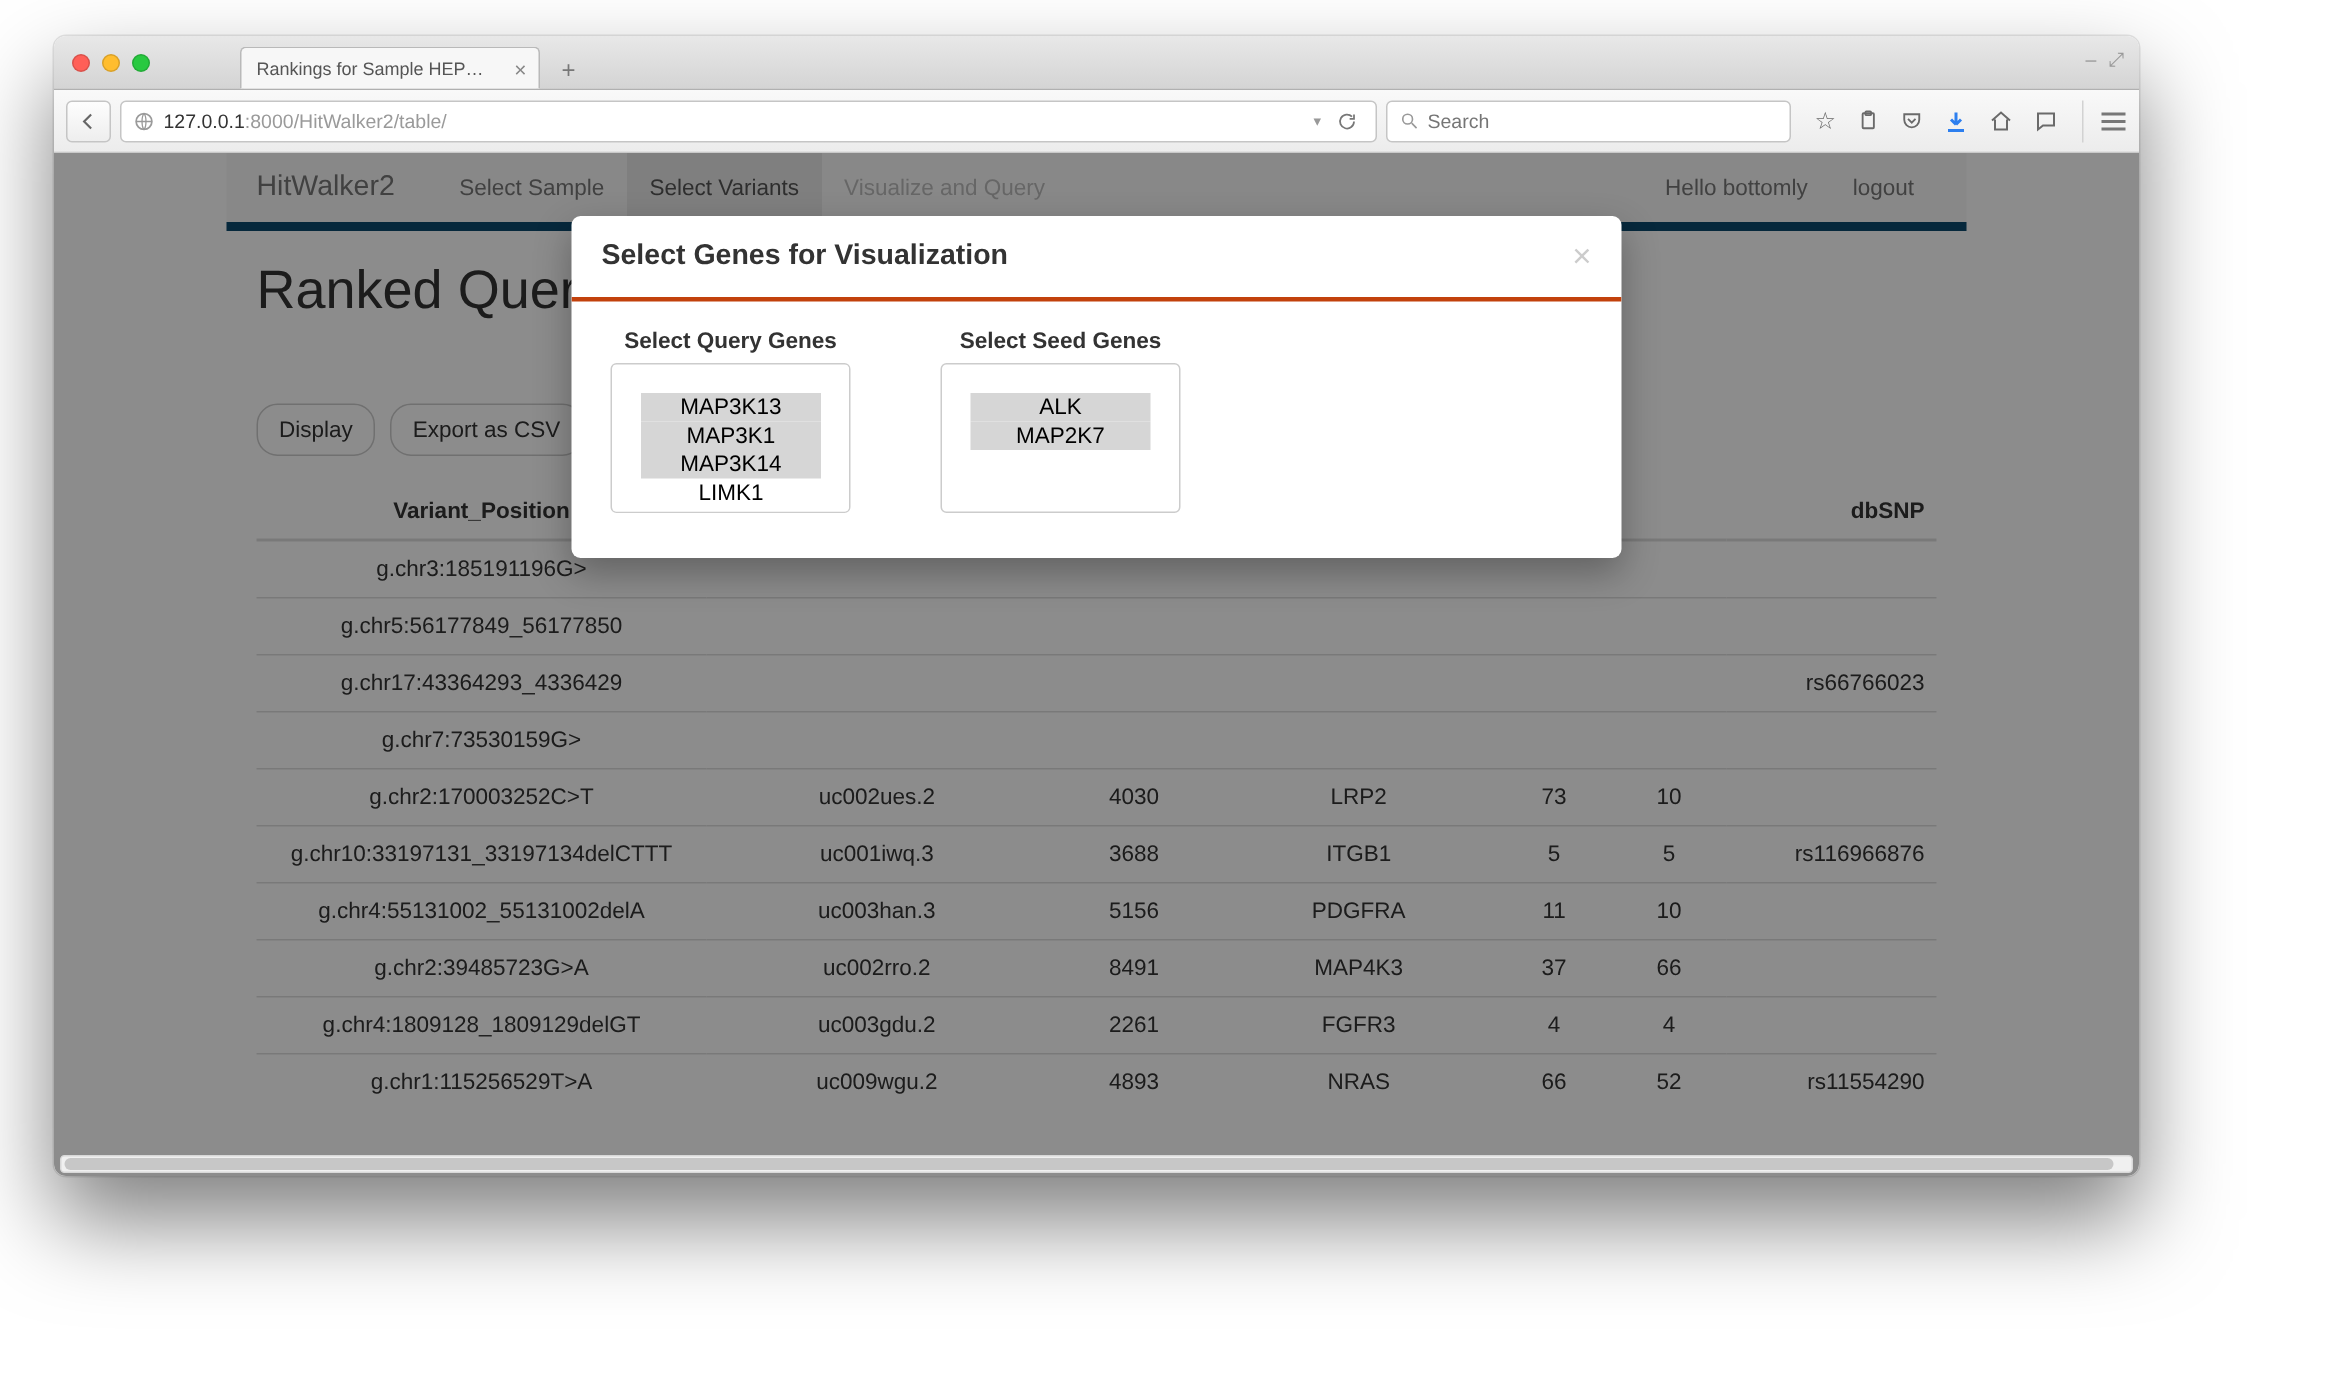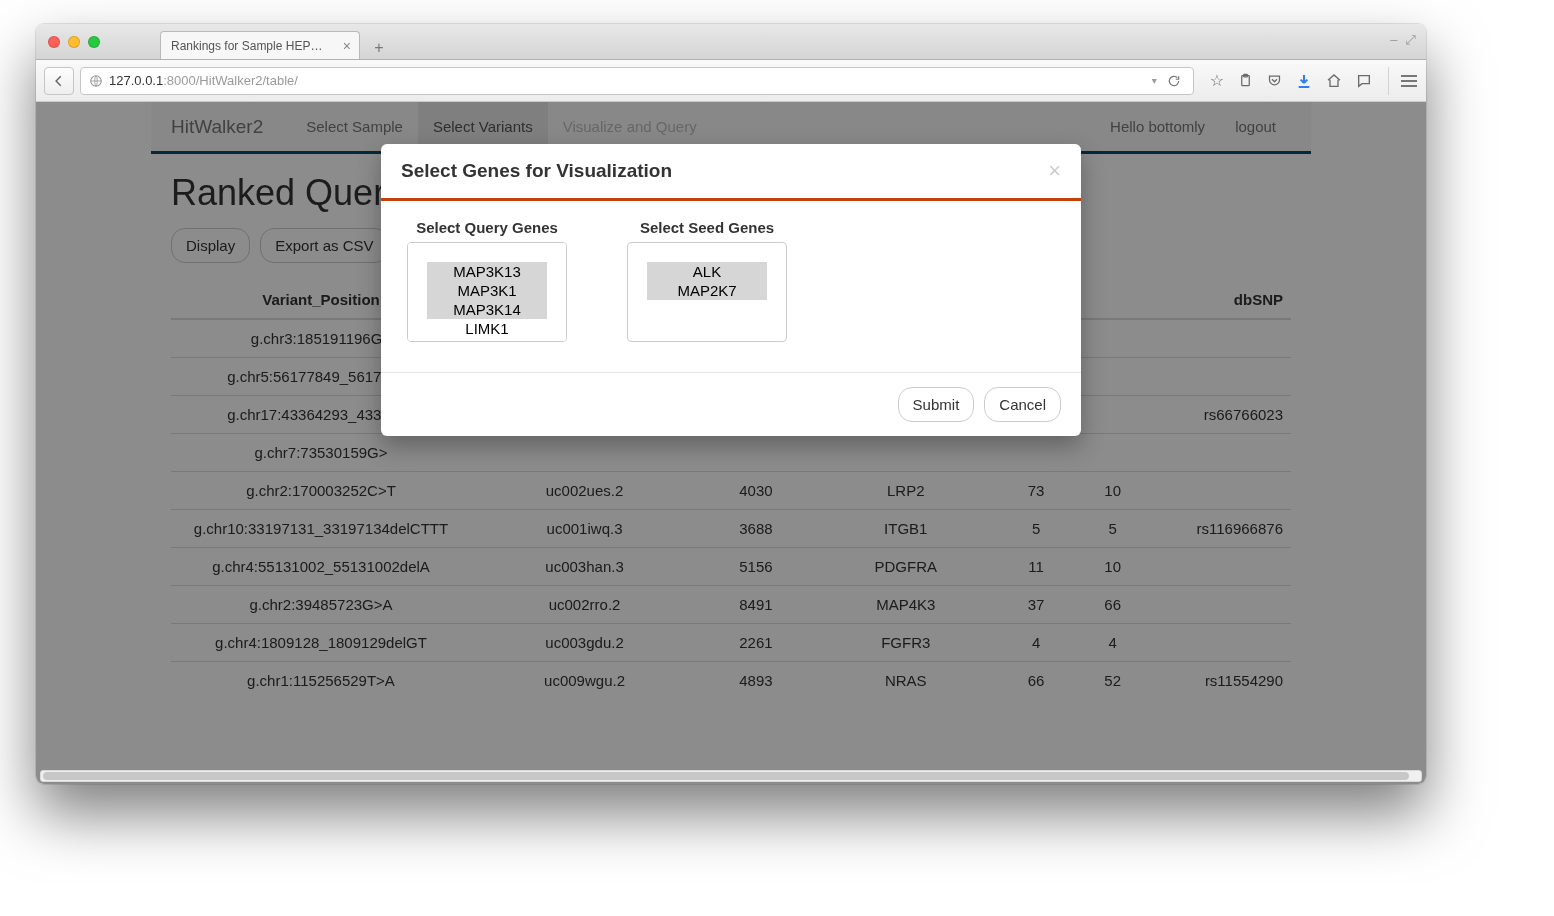--- a/index.html
+++ b/index.html
@@ -149,21 +149,21 @@
     .page {
       flex: 1;
       position: relative;
       background: #fff;
       overflow: hidden;
     }
 
     .navbar {
       height: 52px;
       background: #f8f8f8;
-      border-bottom: 3px solid #0c4a6e;
+      border-bottom: 6px solid #0c4a6e;
       display: flex;
       align-items: center;
       padding: 0 20px;
       margin: 0 auto;
       width: 1160px;
     }
     .brand { font-size: 19px; color: #777; margin-right: 28px; }
     .nav-item { font-size: 15px; color: #777; padding: 16px 15px; cursor: pointer; }
     .nav-item.active { background: #e7e7e7; color: #555; }
     .nav-item.disabled { color: #bbb; cursor: default; }
@@ -177,20 +177,21 @@
     .page-title { font-size: 36px; color: #333; font-weight: 500; margin-bottom: 14px; }
     .btn-rowA { display: flex; gap: 10px; margin-bottom: 18px; }
     .btn-default {
       padding: 8px 14px;
       border: 1px solid #ccc;
       border-radius: 14px;
       background: #fff;
       font-size: 15px;
       color: #333;
       cursor: pointer;
+      margin-top: 41px;
     }
 
     table.data {
       width: 100%;
       border-collapse: collapse;
       font-size: 15px;
       color: #333;
     }
     table.data th {
       font-weight: 700;
@@ -314,20 +315,29 @@
       </span>
       <span class="url-text">
         <span class="url-host">127.0.0.1</span><span class="url-path">:8000/HitWalker2/table/</span>
       </span>
       <span class="dropdown-arrow">▾</span>
       <span class="reload">
         <svg width="14" height="14" viewBox="0 0 24 24">
             <path d="M20 12a8 8 0 1 1-2.3-5.6M20 4v5h-5" fill="none" stroke="#777" stroke-width="2"></path>
           </svg>
       </span>
+    </div>
+    <div class="searchbox">
+      <span class="mag">
+        <svg width="13" height="13" viewBox="0 0 24 24">
+            <circle cx="10" cy="10" r="6" fill="none" stroke="#999" stroke-width="2"></circle>
+            <line x1="15" y1="15" x2="21" y2="21" stroke="#999" stroke-width="2"></line>
+          </svg>
+      </span>
+      <input type="text" placeholder="Search" style="">
     </div>
     <div class="toolbar-icons">
       <span>☆</span>
       <span>
         <svg width="15" height="15" viewBox="0 0 24 24">
             <rect x="6" y="4" width="12" height="16" rx="1" fill="none" stroke="#6a6a6a" stroke-width="2"></rect>
             <rect x="9" y="2" width="6" height="4" rx="1" fill="none" stroke="#6a6a6a" stroke-width="2"></rect>
           </svg>
       </span>
       <span>
@@ -502,24 +512,20 @@
             </div>
         </div>
         <div class="gene-col">
           <div class="gene-label">Select Seed Genes</div>
           <div class="gene-select" id="seed-genes">
               <div class="opt sel">ALK</div>
               <div class="opt sel">MAP2K7</div>
             </div>
         </div>
       </div>
-      <div class="modal-footer">
-        <button class="btn-default">Submit</button>
-        <button class="btn-default">Cancel</button>
-      </div>
     </div>
 
     <div class="h-scrollbar">
       <div class="thumb"></div>
     </div>
 
   </div>
 </div>
 
 </body></html>

